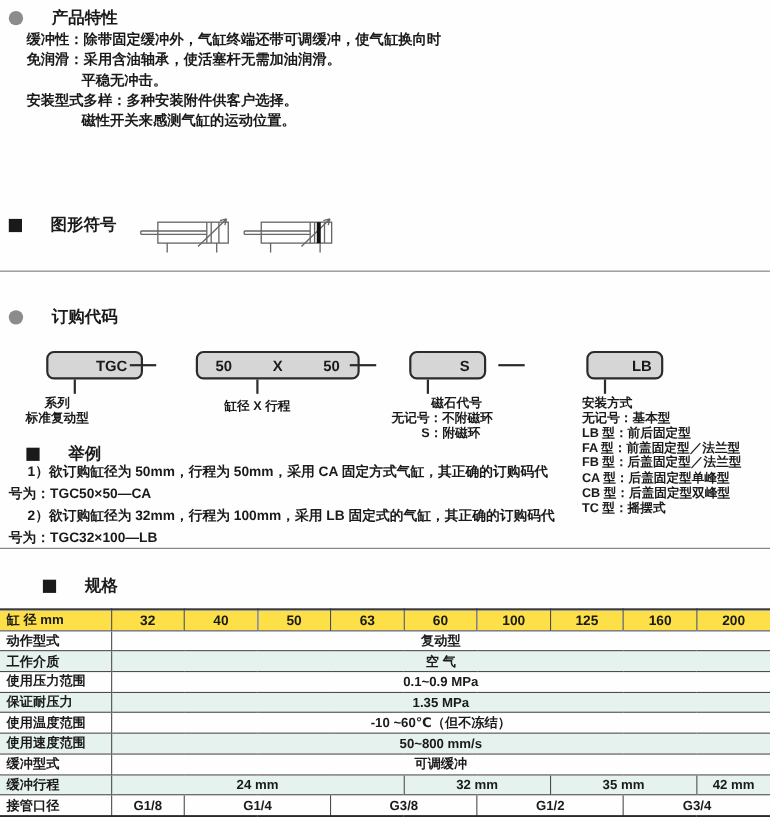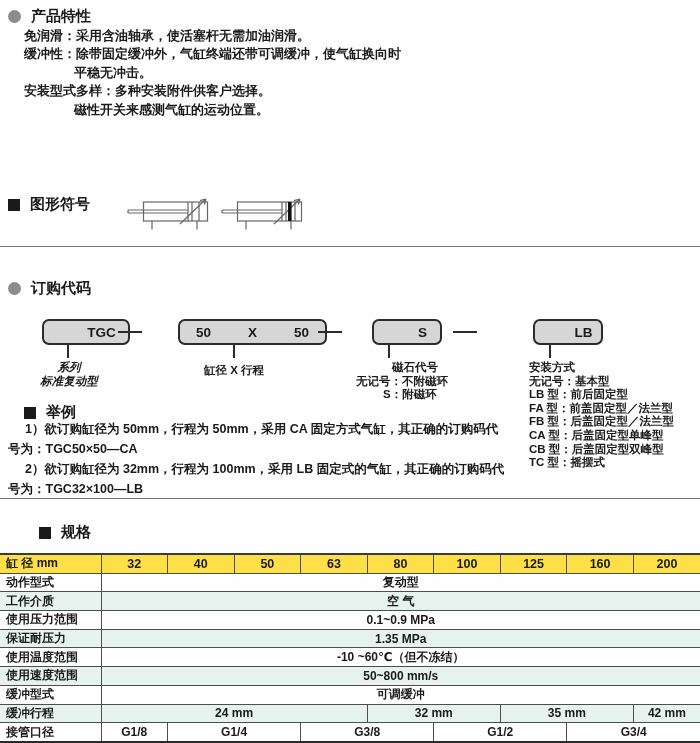--- a/index.html
+++ b/index.html
@@ -1,18 +1,18 @@
 <!DOCTYPE html>
 <html><head>
 <meta charset="utf-8">
 <style>
   html,body{margin:0;padding:0;background:#fff;}
   .page{position:relative;width:700px;height:743px;background:#fefefe;overflow:hidden;
         font-family:"Liberation Sans","DejaVu Sans",sans-serif;color:#1a1a1a;}
-  .sec{position:absolute;display:flex;align-items:center;gap:10px;font-size:15px;font-weight:bold;}
+  .sec{position:absolute;display:flex;align-items:center;gap:26px;font-size:15px;font-weight:bold;}
   .dot{width:13px;height:13px;border-radius:50%;background:#8c8c8c;flex:0 0 auto;}
   .sq{width:12px;height:12px;background:#1a1a1a;flex:0 0 auto;}
   .feat{position:absolute;left:24px;top:27px;font-size:13px;font-weight:bold;line-height:18.4px;white-space:nowrap;}
   .feat .cont{padding-left:50px;}
   .rule{position:absolute;left:0;width:700px;height:1px;background:#787878;}
   .sym{position:absolute;}
   .code-box{position:absolute;top:319px;height:22px;background:#d6d6d6;border:2px solid #2b2b2b;border-radius:7px;
             display:flex;align-items:center;justify-content:center;font-size:13.5px;font-weight:bold;padding-left:31px;}
   .code-box.bore{justify-content:space-between;padding:0 16px;}
   .cdash{position:absolute;top:331px;width:24px;height:2px;background:#2b2b2b;}
@@ -36,22 +36,22 @@
 </head>
 <body>
 
 <div class="page">
 
   <div class="sec" style="left:8px;top:7px;">
     <span class="dot"></span>
     <span>产品特性</span>
   </div>
   <div class="feat">
+    <div>缓冲性：除带固定缓冲外，气缸终端还带可调缓冲，使气缸换向时</div>
     <div>免润滑：采用含油轴承，使活塞杆无需加油润滑。</div>
-    <div>缓冲性：除带固定缓冲外，气缸终端还带可调缓冲，使气缸换向时</div>
     <div class="cont">平稳无冲击。</div>
     <div>安装型式多样：多种安装附件供客户选择。</div>
     <div class="cont">磁性开关来感测气缸的运动位置。</div>
   </div>
 
   <div class="sec" style="left:8px;top:195px;">
     <span class="sq"></span>
     <span>图形符号</span>
   </div>
   <svg class="sym" style="left:126px;top:197px;" width="86" height="36" viewBox="0 0 86 36">
@@ -91,21 +91,21 @@
   <div class="cdash" style="left:318px;"></div>
   <div class="code-box" style="left:372px;width:35px;">S</div>
   <div class="cdash" style="left:453px;"></div>
   <div class="code-box" style="left:533px;width:35px;">LB</div>
 
   <div class="conn" style="left:67px;"></div>
   <div class="conn" style="left:233px;"></div>
   <div class="conn" style="left:388px;"></div>
   <div class="conn" style="left:549px;"></div>
 
-  <div class="u-label center" style="left:19px;top:361px;width:100px;font-style:italic;">
+  <div class="u-label center" style="left:2px;top:361px;width:100px;">
     <div>系列</div>
     <div>标准复动型</div>
   </div>
   <div class="u-label center" style="left:164px;top:364px;width:140px;">缸径 X 行程</div>
   <div class="u-label" style="left:356px;top:361px;">
     <div class="ml-first">磁石代号</div>
     <div>无记号：不附磁环</div>
     <div class="ml-s">S：附磁环</div>
   </div>
   <div class="u-label" style="left:529px;top:361px;">
@@ -148,21 +148,21 @@
         <col>
         <col>
       </colgroup>
     <tbody>
         <tr class="blue first">
       <td class="lab">缸 径 mm</td>
       <td class="v">32</td>
       <td class="v">40</td>
       <td class="v">50</td>
       <td class="v">63</td>
-      <td class="v">80</td>
+      <td class="v">60</td>
       <td class="v">100</td>
       <td class="v">125</td>
       <td class="v">160</td>
       <td class="v">200</td>
     </tr>
     <tr>
       <td class="lab">动作型式</td>
       <td class="v" colspan="9">复动型</td>
     </tr>
     <tr class="grn">

